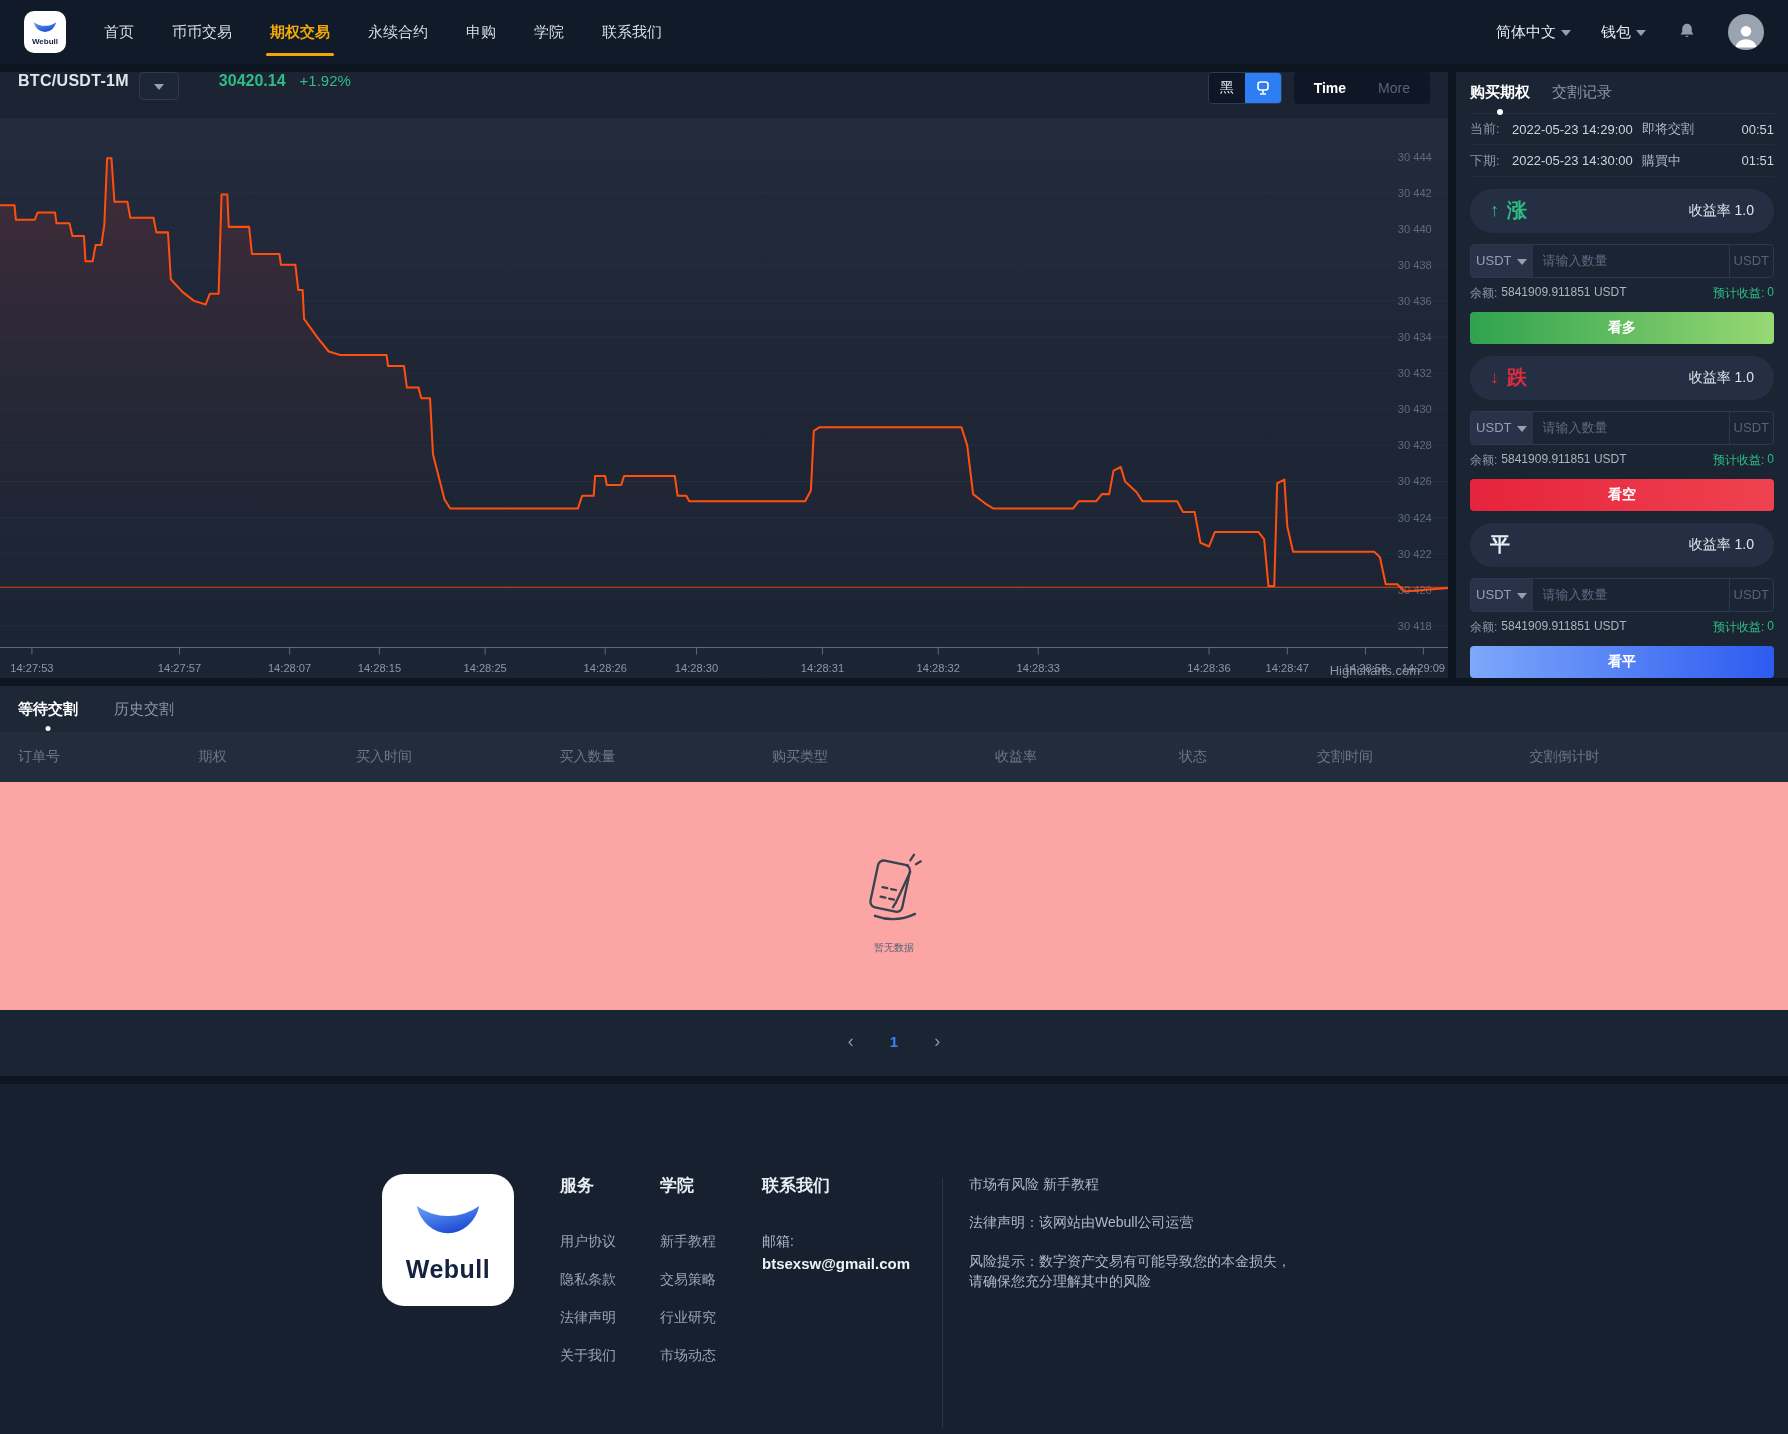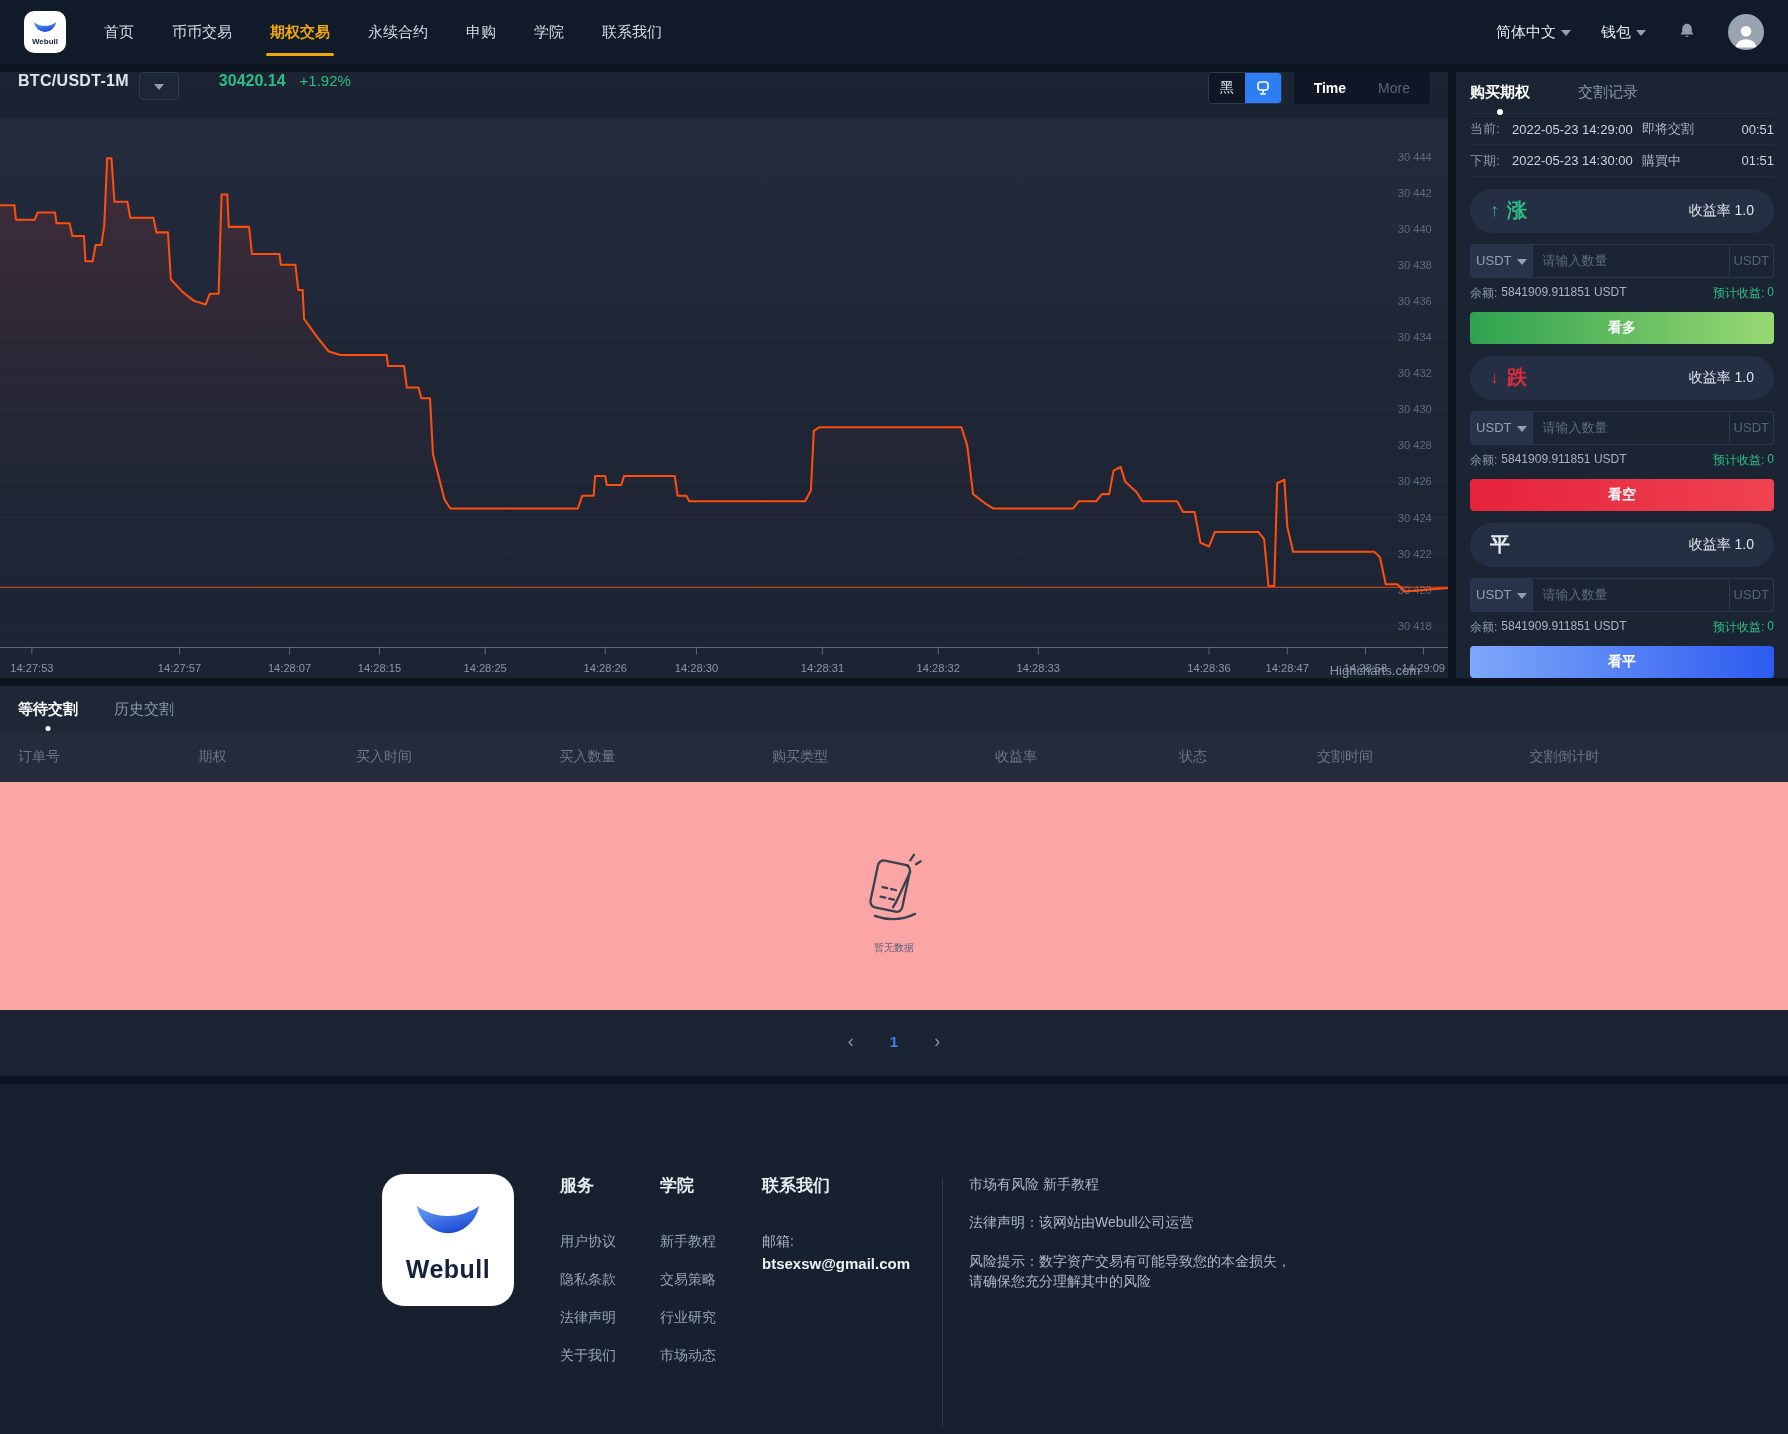--- a/index.html
+++ b/index.html
@@ -34,21 +34,21 @@
   .seg-blue { width:36px; height:30px; background:#2d7df4; display:flex; align-items:center; justify-content:center; cursor:pointer; }
   .tf-group { display:flex; background:#0f1726; border-radius:4px; height:32px; align-items:center; padding:0 4px; }
   .tf-btn { padding:0 16px; font-size:14px; font-weight:bold; color:#fff; cursor:pointer; }
   .tf-btn.dim { color:#59647a; font-weight:normal; }
   .plot-wrap { position:relative; flex:1; padding:6px 0 0 0; }
   .plot-wrap svg.chart { width:100%; height:100%; display:block; }
   .hc-credit { position:absolute; right:28px; bottom:0px; font-size:13px; color:#8a97a8; }
 
   
   .side-panel { width:332px; background:#1a2433; display:flex; flex-direction:column; padding:0 14px; }
-  .side-tabs { display:flex; gap:48px; height:44px; align-items:center; border-bottom:1px solid #242f43; }
+  .side-tabs { display:flex; gap:22px; height:44px; align-items:center; border-bottom:1px solid #242f43; }
   .side-tab { font-size:15px; color:#8a97a8; cursor:pointer; position:relative; }
   .side-tab.active { color:#fff; font-weight:bold; }
   .side-tab.active::after { content:""; position:absolute; left:50%; transform:translateX(-50%); bottom:-13px; width:6px; height:6px; border-radius:50%; background:#fff; }
   .period-row { display:flex; align-items:center; height:33px; font-size:13px; border-bottom:1px solid #212c3f; }
   .period-row .lab { color:#8a97a8; width:42px; }
   .period-row .tm { color:#cdd4de; width:130px; }
   .period-row .st { color:#aeb9c8; width:80px; }
   .period-row .cd { color:#cdd4de; margin-left:auto; }
   .sec { margin-top:12px; }
   .sec-pill { height:44px; background:#252f44; border-radius:22px; display:flex; align-items:center; padding:0 20px; }

